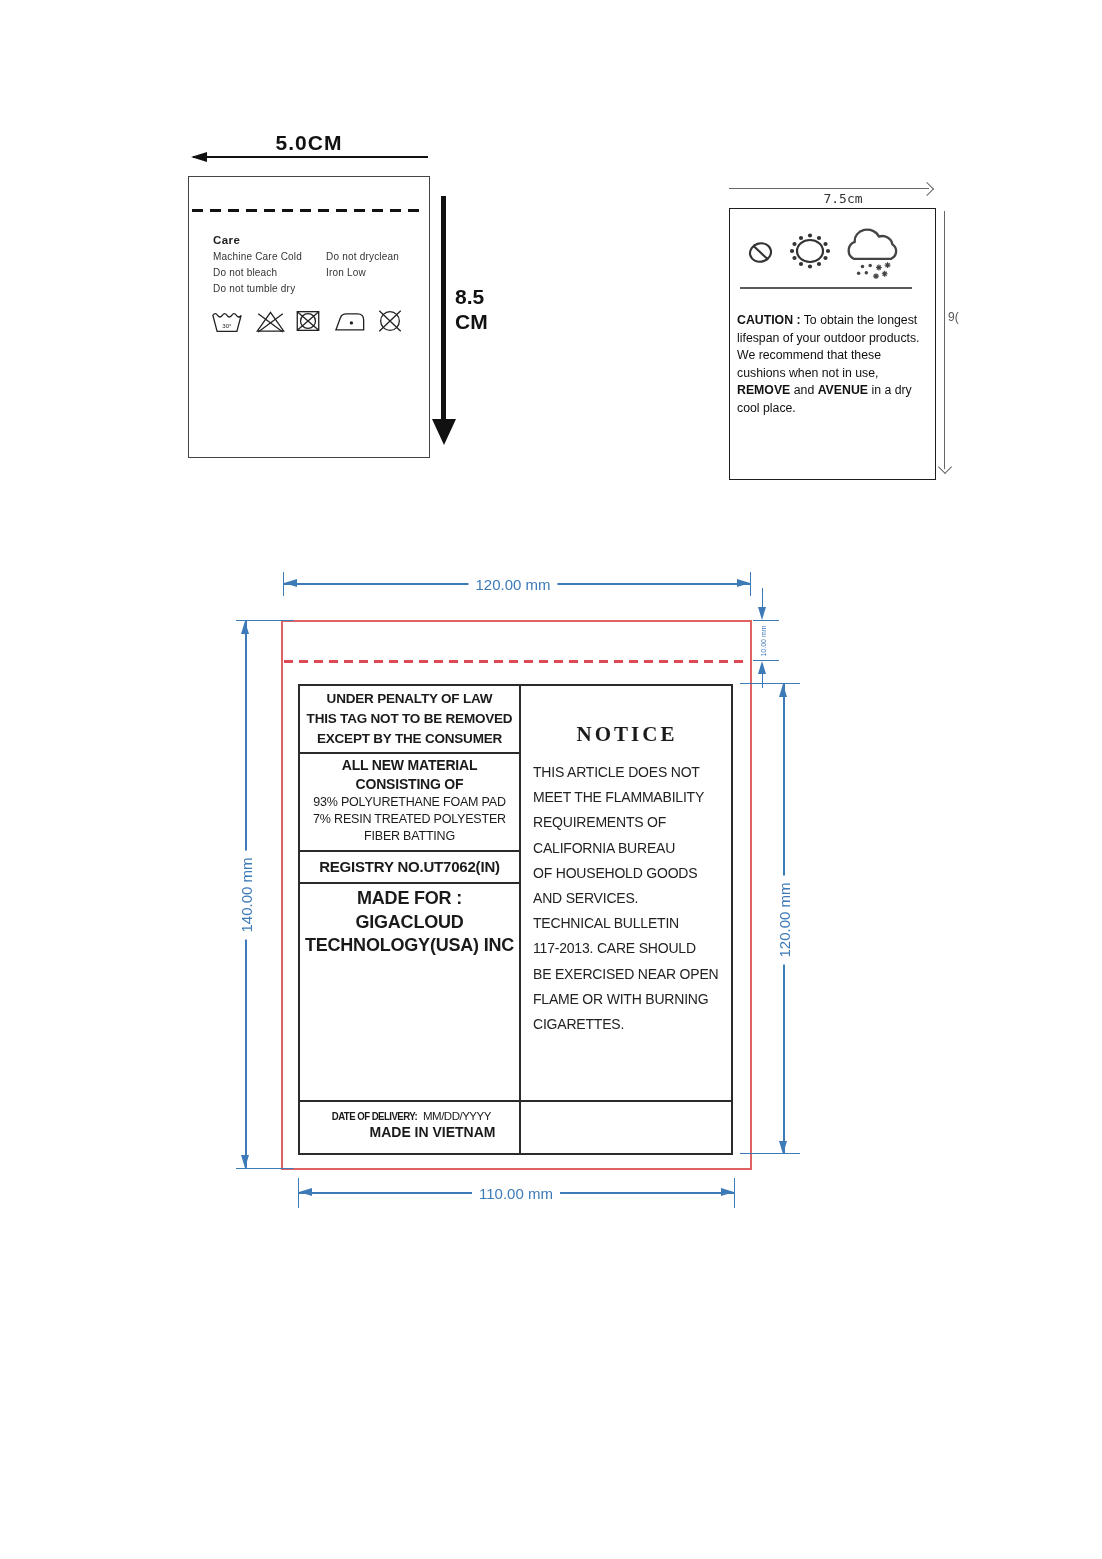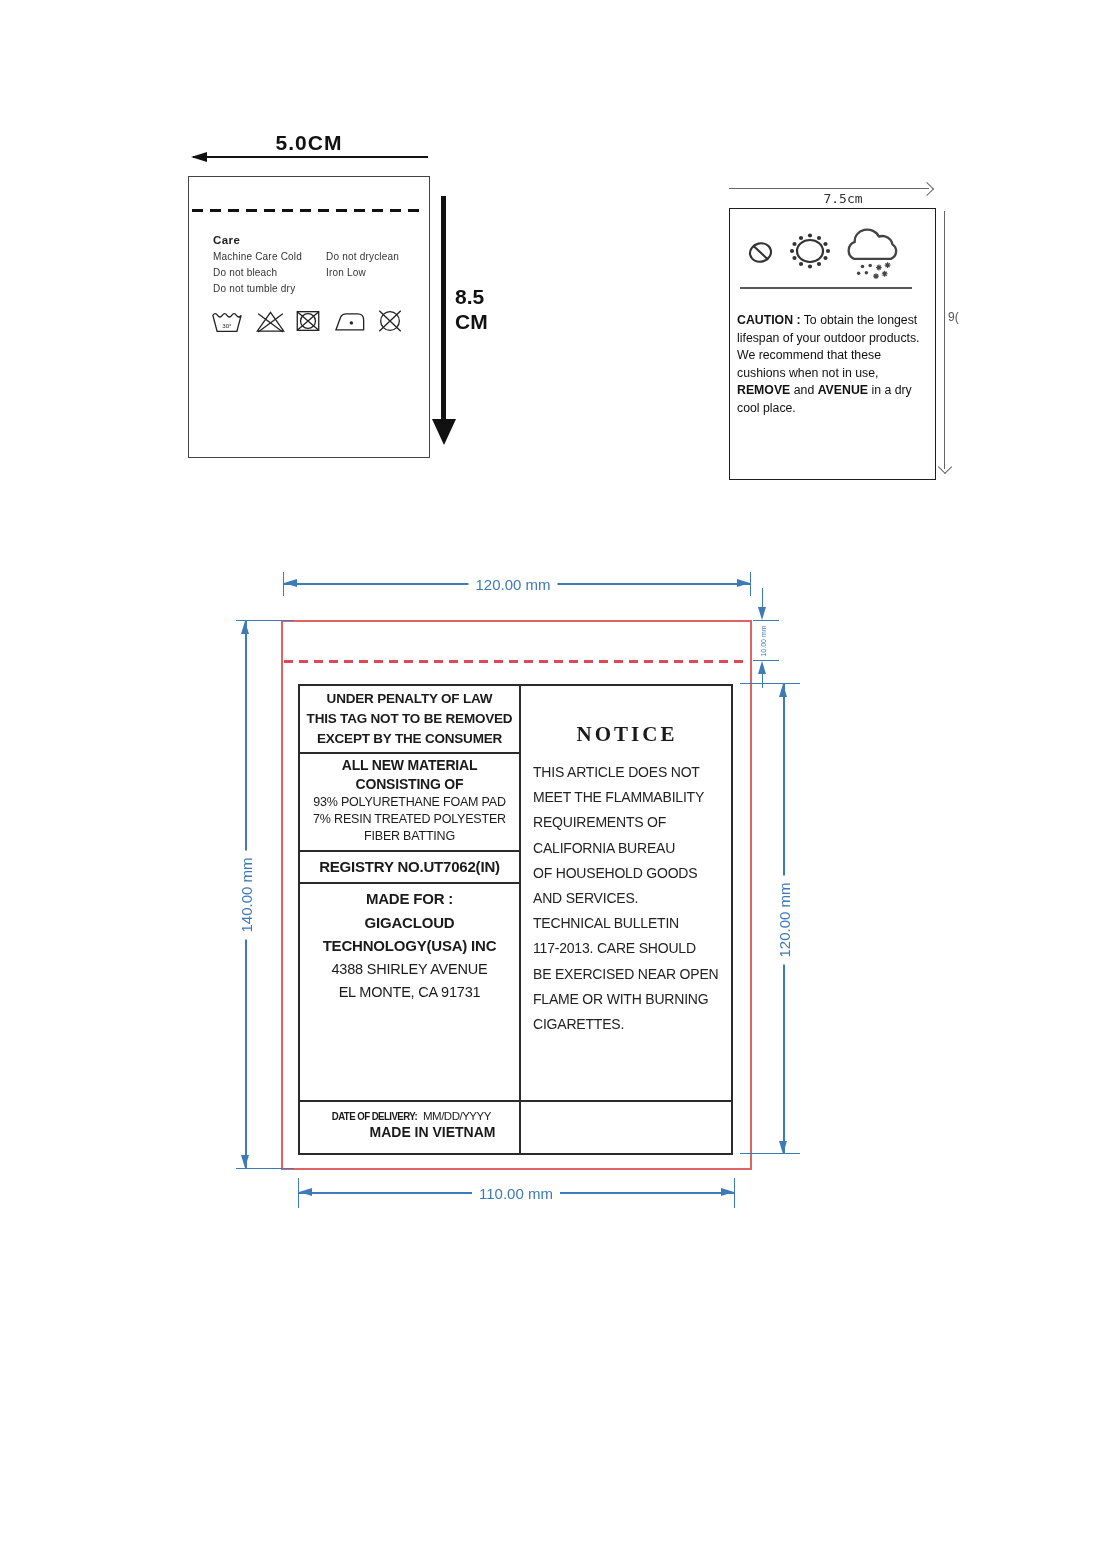--- a/index.html
+++ b/index.html
@@ -54,21 +54,21 @@
   .col-divider{position:absolute;left:219px;top:0;width:2px;height:100%;background:#2b2b2b;}
   .lrow{box-sizing:border-box;width:219px;text-align:center;color:#1a1a1a;letter-spacing:-.2px;}
   .bb{border-bottom:2px solid #2b2b2b;}
   .r1{height:68px;font-size:13.5px;font-weight:bold;line-height:20px;padding-top:3px;}
   .r2{height:98px;padding-top:2px;}
   .r2 .b{font-size:14px;font-weight:bold;line-height:19px;}
   .r2 .n{font-size:12.5px;line-height:17px;}
   .r3{height:32px;font-size:15px;font-weight:bold;line-height:30px;}
   .r4{height:104px;font-size:13.5px;line-height:20px;padding-top:2px;}
   .r5{height:116px;padding-top:3px;}
-  .r5 .b{font-size:15px;font-weight:bold;line-height:23.5px;}
+  .r5 .b{font-size:18px;font-weight:bold;line-height:23.5px;}
   .r5 .n{font-size:14.5px;line-height:23.5px;}
   .full-divider{position:absolute;left:0;top:414px;width:100%;height:2px;background:#2b2b2b;}
   .r6{position:absolute;left:0;top:416px;width:219px;text-align:center;color:#1a1a1a;}
   .r6 .line1{display:flex;justify-content:center;align-items:baseline;gap:2px;padding-top:8px;}
   .r6 .lab{font-size:10.5px;letter-spacing:-.6px;font-weight:bold;transform:scaleX(.92);}
   .r6 .val{font-size:11.5px;letter-spacing:-.5px;}
   .r6 .line2{font-size:14px;font-weight:bold;line-height:20px;margin-left:46px;}
   .notice-col{position:absolute;left:221px;top:0;width:212px;height:100%;}
   .notice-title{margin-top:36px;text-align:center;font-family:"Liberation Serif",serif;
      font-weight:bold;font-size:21px;letter-spacing:3px;color:#1a1a1a;}
@@ -247,22 +247,20 @@
 CONSISTING OF</div>
       <div class="n pre">93% POLYURETHANE FOAM PAD
 7% RESIN TREATED POLYESTER
 FIBER BATTING</div>
     </div>
     <div class="lrow r3 bb">REGISTRY NO.UT7062(IN)</div>
     <div class="lrow r5">
       <div class="b pre">MADE FOR :
 GIGACLOUD
 TECHNOLOGY(USA) INC</div>
-      <div class="n pre">4388 SHIRLEY AVENUE
-EL MONTE, CA 91731</div>
     </div>
     <div class="full-divider"></div>
     <div class="r6">
       <div class="line1">
         <span class="lab">DATE OF DELIVERY:</span>
         <span class="val">MM/DD/YYYY</span>
       </div>
       <div class="line2">MADE IN VIETNAM</div>
     </div>
 

